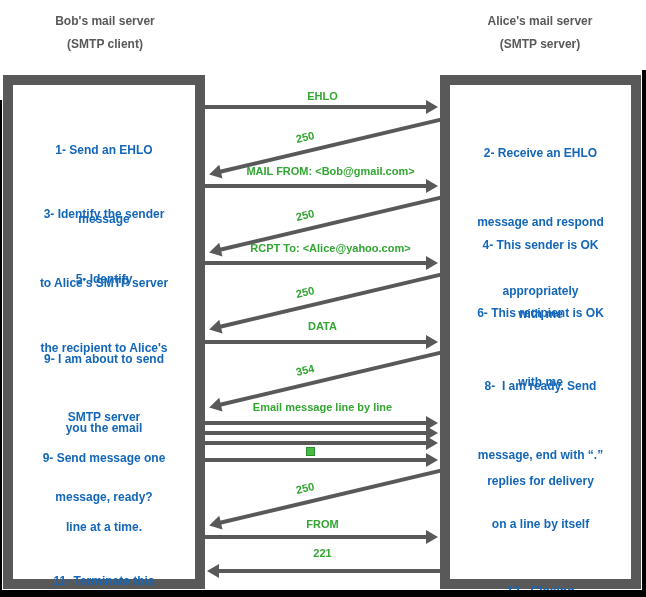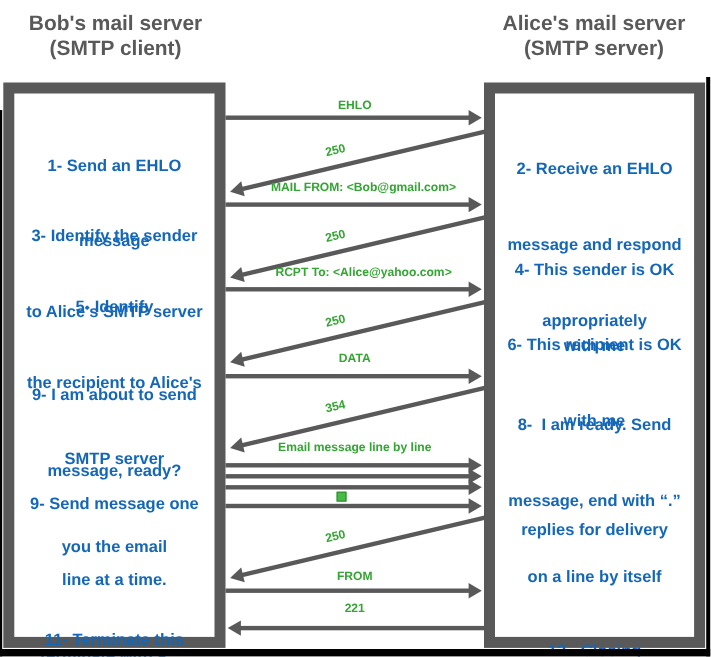--- a/index.html
+++ b/index.html
@@ -9,39 +9,39 @@
     background: #ffffff;
     font-family: "Liberation Sans", sans-serif;
     font-weight: bold;
     overflow: hidden;
   }
   
   .hdr {
     position: absolute; top: 10px;
     width: 190px;
     text-align: center;
-    font-size: 19px; line-height: 23px;
+    font-size: 12px; line-height: 23px;
     color: #595959;
   }
   .hdr.green { color: #33a532; }
   
   .bar {
     position: absolute;
     top: 75px; height: 514px;
     background: #ffffff;
     border: 10px solid #595959;
     box-sizing: border-box;
   }
   .bar.client { left: 3px;   width: 202px; }
   .bar.server { left: 440px; width: 201px; }
   .step {
     position: absolute; left: 0; right: 0;
     text-align: center;
     color: #1467b8;
-    font-size: 15px; line-height: 23px;
+    font-size: 12px; line-height: 23px;
     white-space: pre;
   }
   
   .channel { position: absolute; left: 205px; top: 75px; width: 235px; height: 514px; }
   .msg-label {
     position: absolute; left: 0; width: 235px;
     text-align: center;
     color: #33a532;
     font-size: 11px; line-height: 14px;
     white-space: pre;
@@ -101,22 +101,22 @@
       <div>3- Identify the sender</div>
       <div>to Alice's SMTP server</div>
     </div>
     <div class="step" style="top:137px">
       <div>5- Identify</div>
       <div>the recipient to Alice's</div>
       <div>SMTP server</div>
     </div>
     <div class="step" style="top:217px">
       <div>9- I am about to send</div>
+      <div>you the email</div>
       <div>message, ready?</div>
-      <div>you the email</div>
     </div>
     <div class="step" style="top:316px">
       <div>9- Send message one</div>
       <div>line at a time.</div>
       <div>Terminate with a "."</div>
     </div>
     <div class="step" style="top:439px">
       <div>11- Terminate this</div>
       
     </div>

